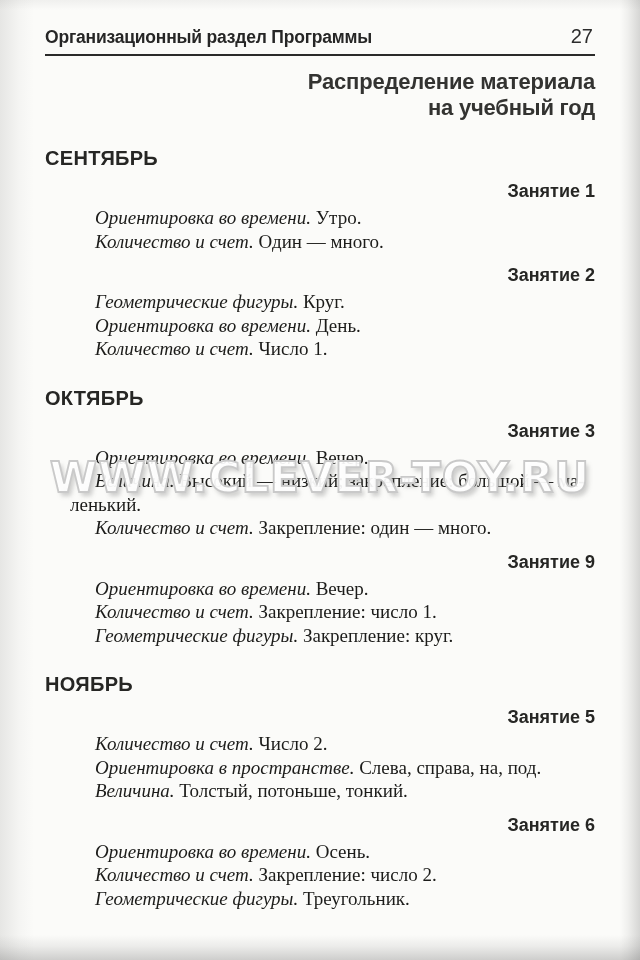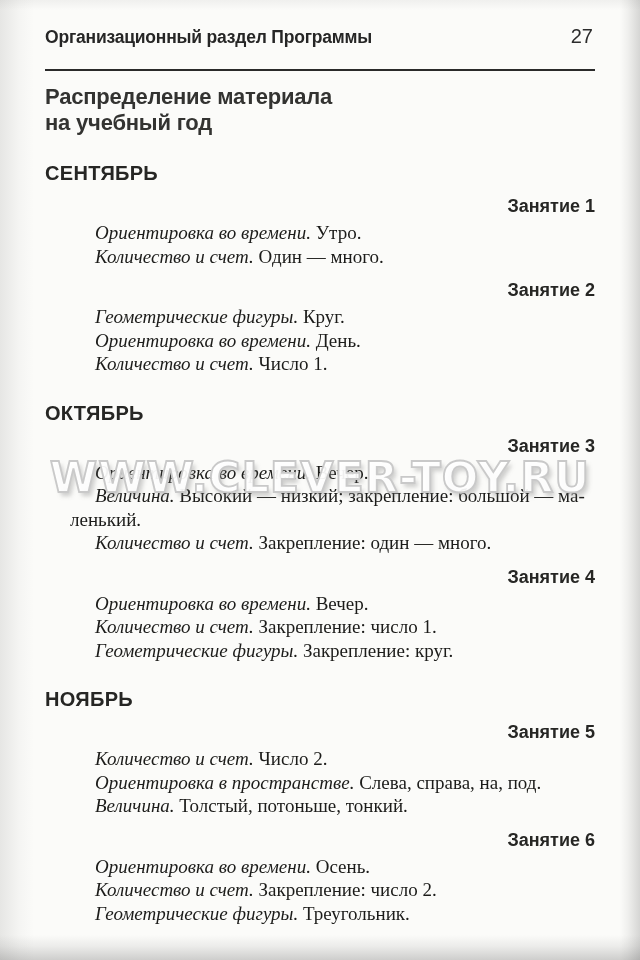--- a/index.html
+++ b/index.html
@@ -29,41 +29,41 @@
     height: 934px;
     box-sizing: border-box;
   }
 
   
   .page-header {
     display: flex;
     justify-content: space-between;
     align-items: baseline;
     border-bottom: 2px solid #2a2a2a;
-    padding-bottom: 22px;
+    padding-bottom: 7px;
   }
   .header-title {
     font-family: "Liberation Sans", sans-serif;
     font-weight: bold;
     font-size: 17.5px;
     line-height: 20px;
     color: #262626;
     letter-spacing: -0.2px;
   }
   .header-pagenum {
     font-family: "Liberation Sans", sans-serif;
     font-size: 20px;
     line-height: 20px;
     color: #2c2c2c;
     padding-right: 2px;
   }
 
   .doc-title {
     margin-top: 13px;
-    text-align: left;
+    text-align: right;
     font-family: "Liberation Sans", sans-serif;
     font-weight: bold;
     font-size: 22px;
     line-height: 26px;
     color: #333331;
     letter-spacing: -0.2px;
   }
 
   .month-heading {
     margin-top: 26px;
@@ -151,21 +151,21 @@
         </div>
       </section>
       <section class="month-section">
         <div class="month-heading">ОКТЯБРЬ</div>
         <div class="lesson-title">Занятие 3</div>
         <div class="lesson-items">
           <p class="lesson-item"><span class="cat">Ориентировка во времени.</span><span class="txt"> Вечер.</span></p>
           <p class="lesson-item"><span class="cat">Величина.</span><span class="txt"> Высокий — низкий; закрепление: большой — ма­ленький.</span></p>
           <p class="lesson-item"><span class="cat">Количество и счет.</span><span class="txt"> Закрепление: один — много.</span></p>
         </div>
-        <div class="lesson-title">Занятие 4</div>
+        <div class="lesson-title">Занятие 9</div>
         <div class="lesson-items">
           <p class="lesson-item"><span class="cat">Ориентировка во времени.</span><span class="txt"> Вечер.</span></p>
           <p class="lesson-item"><span class="cat">Количество и счет.</span><span class="txt"> Закрепление: число 1.</span></p>
           <p class="lesson-item"><span class="cat">Геометрические фигуры.</span><span class="txt"> Закрепление: круг.</span></p>
         </div>
       </section>
       <section class="month-section">
         <div class="month-heading">НОЯБРЬ</div>
         <div class="lesson-title">Занятие 5</div>
         <div class="lesson-items">

